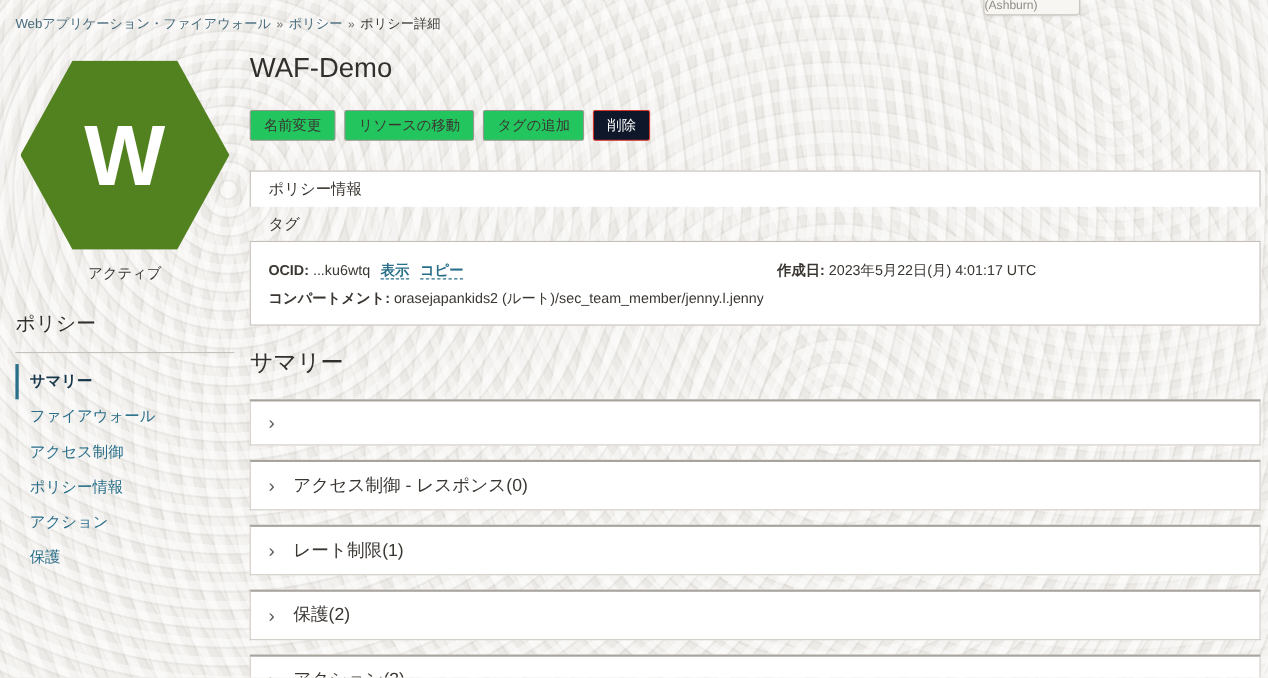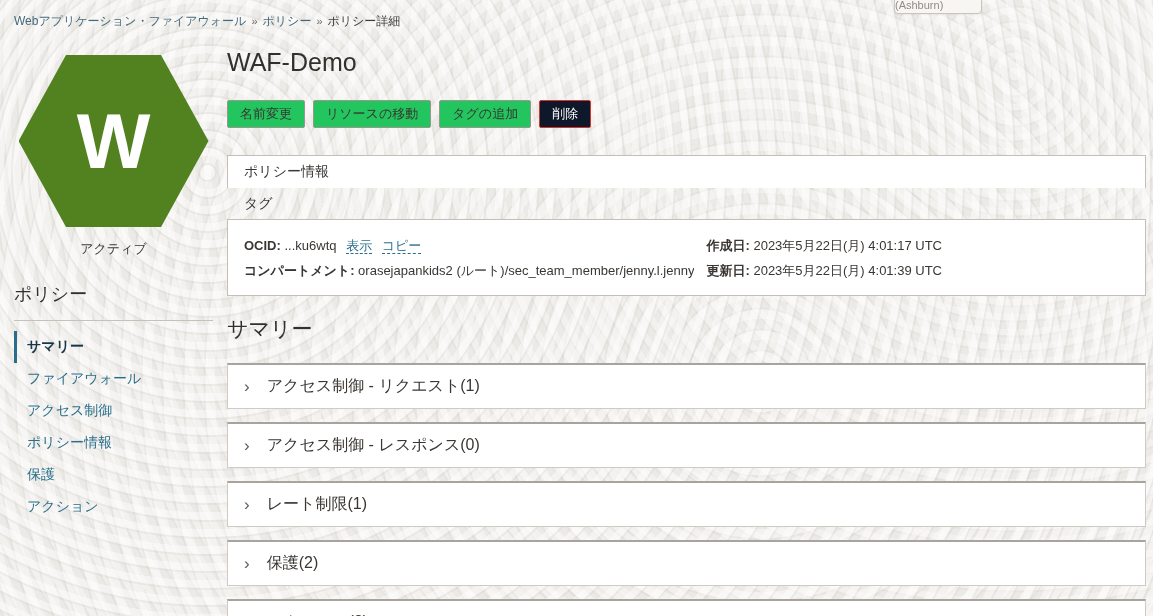--- a/index.html
+++ b/index.html
@@ -76,21 +76,21 @@
   .info-panel {
     position: relative; z-index: 1;
     background: #fff; border: 1px solid #c3bfb8; padding: 13px 16px 12px 16px;
     display: grid; grid-template-columns: 1fr 1fr; grid-column-gap: 12px;
     font-size: 13px;
   }
   .info-panel .cell { line-height: 25px; white-space: nowrap; overflow: hidden; }
   .info-panel b { font-weight: 700; }
   .dashed-link {
     color: #2a6f8a; text-decoration: none; border-bottom: 1px dashed #2a6f8a;
-    cursor: pointer; margin-left: 6px;
+    cursor: pointer; margin-left: 6px; font-weight: bold;
   }
 
   .section-title { font-size: 21px; font-weight: 400; color: #32302c; margin-top: 19px; }
 
   .accordion-list { margin-top: 20px; }
   .accordion {
     background: #fff; border: 1px solid #cfcbc4; border-top: 2px solid #a8a49d;
     padding: 11px 16px; margin-bottom: 13px; display: flex; align-items: center;
     cursor: pointer;
   }
@@ -116,22 +116,22 @@
     </div>
     <div class="status-label">アクティブ</div>
 
     <nav class="sidebar">
       <div class="sidebar-title">ポリシー</div>
       <hr class="sidebar-divider">
       <a class="sidebar-item active">サマリー</a>
       <a class="sidebar-item">ファイアウォール</a>
       <a class="sidebar-item">アクセス制御</a>
       <a class="sidebar-item">ポリシー情報</a>
+      <a class="sidebar-item">アクション</a>
       <a class="sidebar-item">保護</a>
-      <a class="sidebar-item">アクション</a>
     </nav>
   </aside>
 
   <main class="main-col">
     <h1 class="page-title">WAF-Demo</h1>
 
     <div class="actions">
       <button class="btn">名前変更</button>
       <button class="btn">リソースの移動</button>
       <button class="btn">タグの追加</button>
@@ -154,33 +154,28 @@
         <div class="cell">
           <b>コンパートメント:</b>
           <span>orasejapankids2 (ルート)/sec_team_member/jenny.l.jenny</span>
         </div>
       </div>
       <div>
         <div class="cell">
           <b>作成日:</b>
           <span>2023年5月22日(月) 4:01:17 UTC</span>
         </div>
-        <div class="cell">
-          <b>更新日:</b>
-          <span>2023年5月22日(月) 4:01:39 UTC</span>
-        </div>
       </div>
     </div>
 
     <h2 class="section-title">サマリー</h2>
 
     <div class="accordion-list">
       <div class="accordion">
         <span class="chev">›</span>
-        <span class="acc-label">アクセス制御 - リクエスト(1)</span>
       </div>
       <div class="accordion">
         <span class="chev">›</span>
         <span class="acc-label">アクセス制御 - レスポンス(0)</span>
       </div>
       <div class="accordion">
         <span class="chev">›</span>
         <span class="acc-label">レート制限(1)</span>
       </div>
       <div class="accordion">

